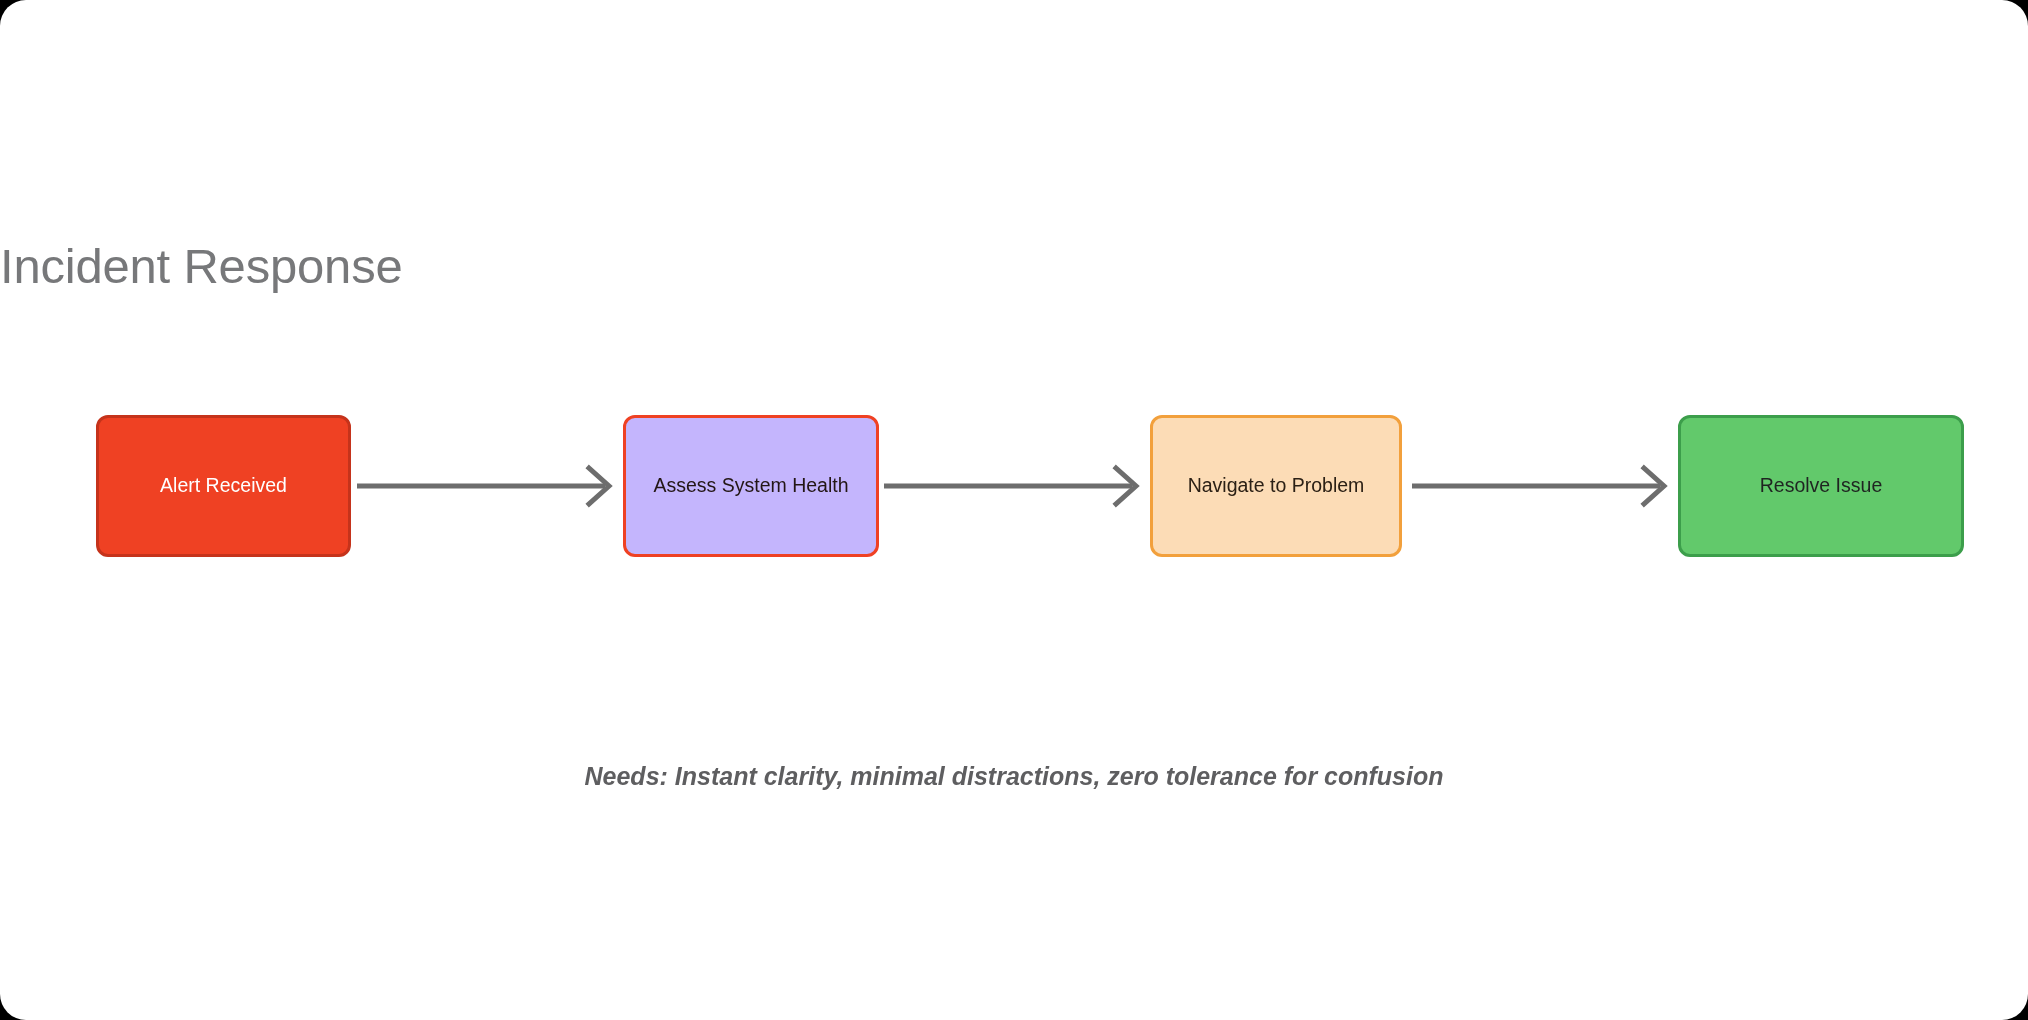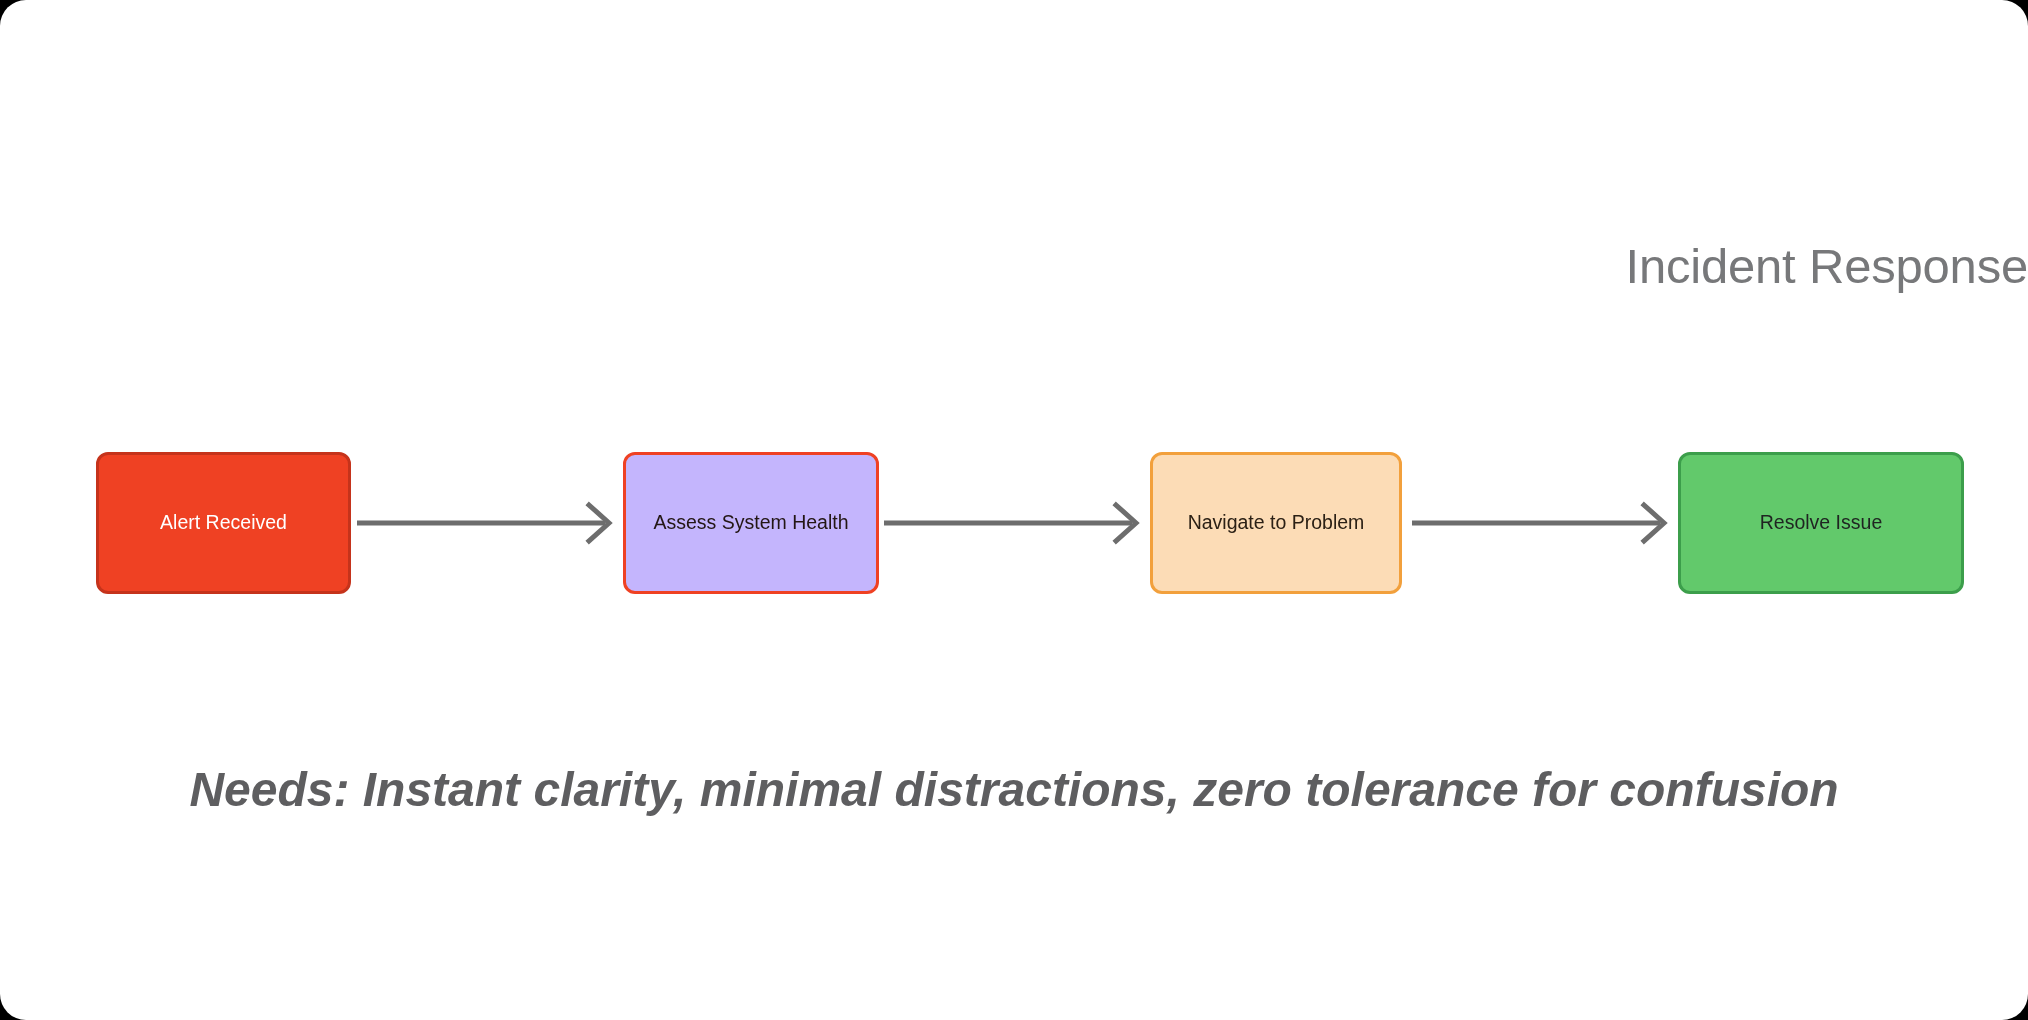--- a/index.html
+++ b/index.html
@@ -21,31 +21,31 @@
     height: 1020px;
     background: #ffffff;
     border-radius: 26px;
     overflow: hidden;
   }
   #diagram-title {
     position: absolute;
     left: 0;
     top: 238px;
     width: 2028px;
-    text-align: right;
+    text-align: left;
     font-size: 49px;
     font-weight: 500;
     letter-spacing: -0.2px;
     color: #77787a;
     white-space: nowrap;
   }
   #flow-row {
     position: absolute;
     left: 0;
-    top: 452px;
+    top: 415px;
     width: 2028px;
     height: 142px;
   }
   .flow-node {
     position: absolute;
     top: 0;
     height: 142px;
     box-sizing: border-box;
     border-radius: 12px;
     border-style: solid;
@@ -75,21 +75,21 @@
   #conn-0 { left: 351px;  width: 272px; }
   #conn-1 { left: 879px;  width: 271px; }
   #conn-2 { left: 1406px; width: 272px; }
 
   #diagram-caption {
     position: absolute;
     left: 0;
     top: 762px;
     width: 2028px;
     text-align: center;
-    font-size: 48px;
+    font-size: 25px;
     font-style: italic;
     font-weight: 600;
     color: #5e5e60;
     white-space: nowrap;
   }
 </style>
 </head>
 <body style="background: rgb(0, 0, 0);">
 
 <div id="card" style="background: rgb(255, 255, 255);">

